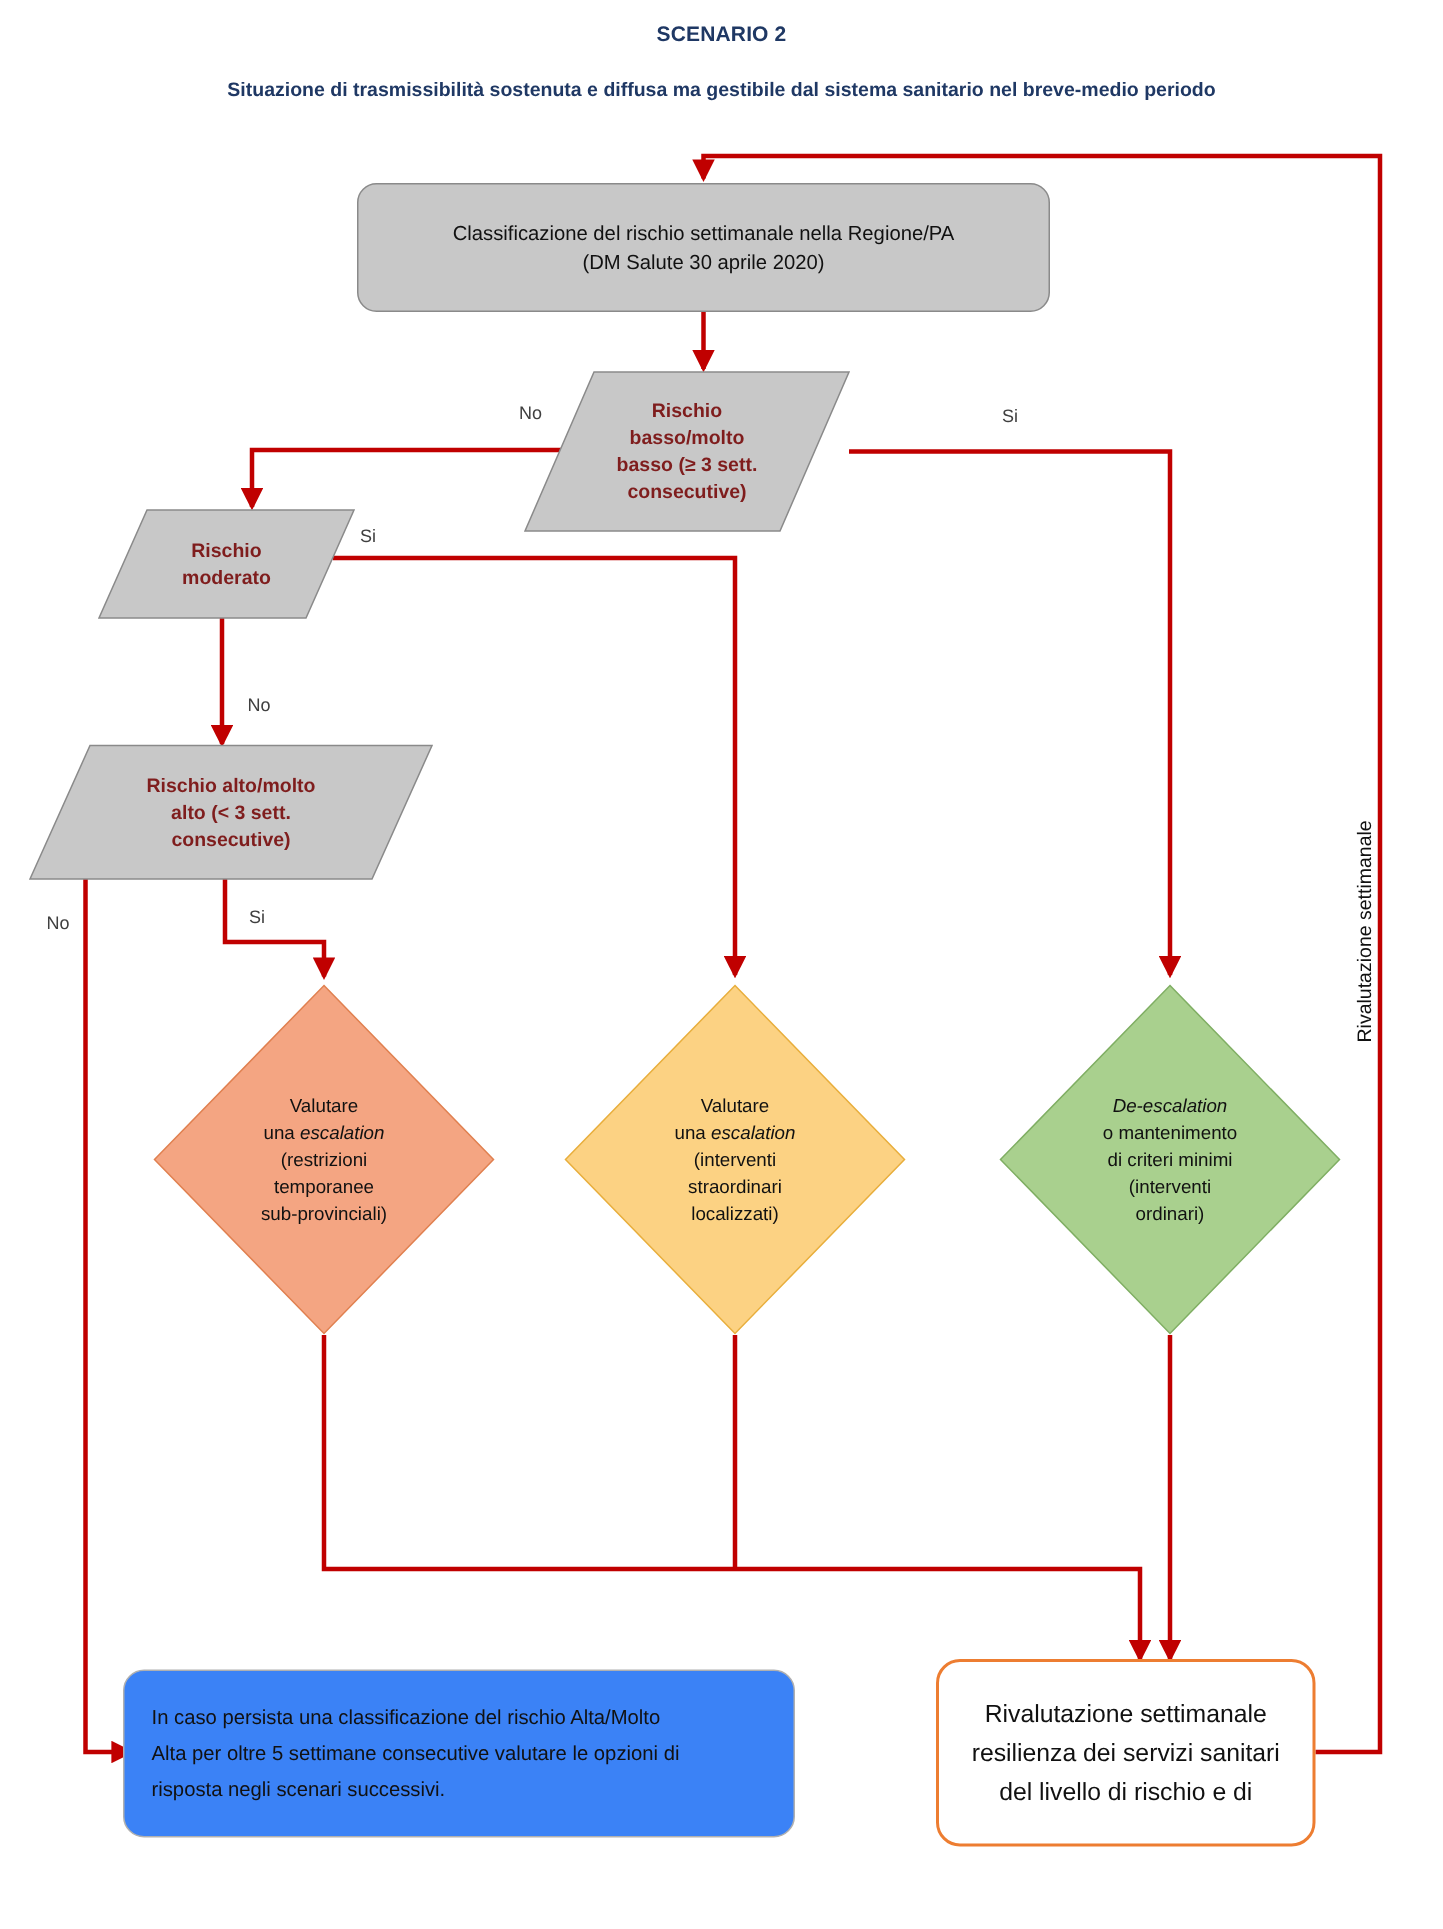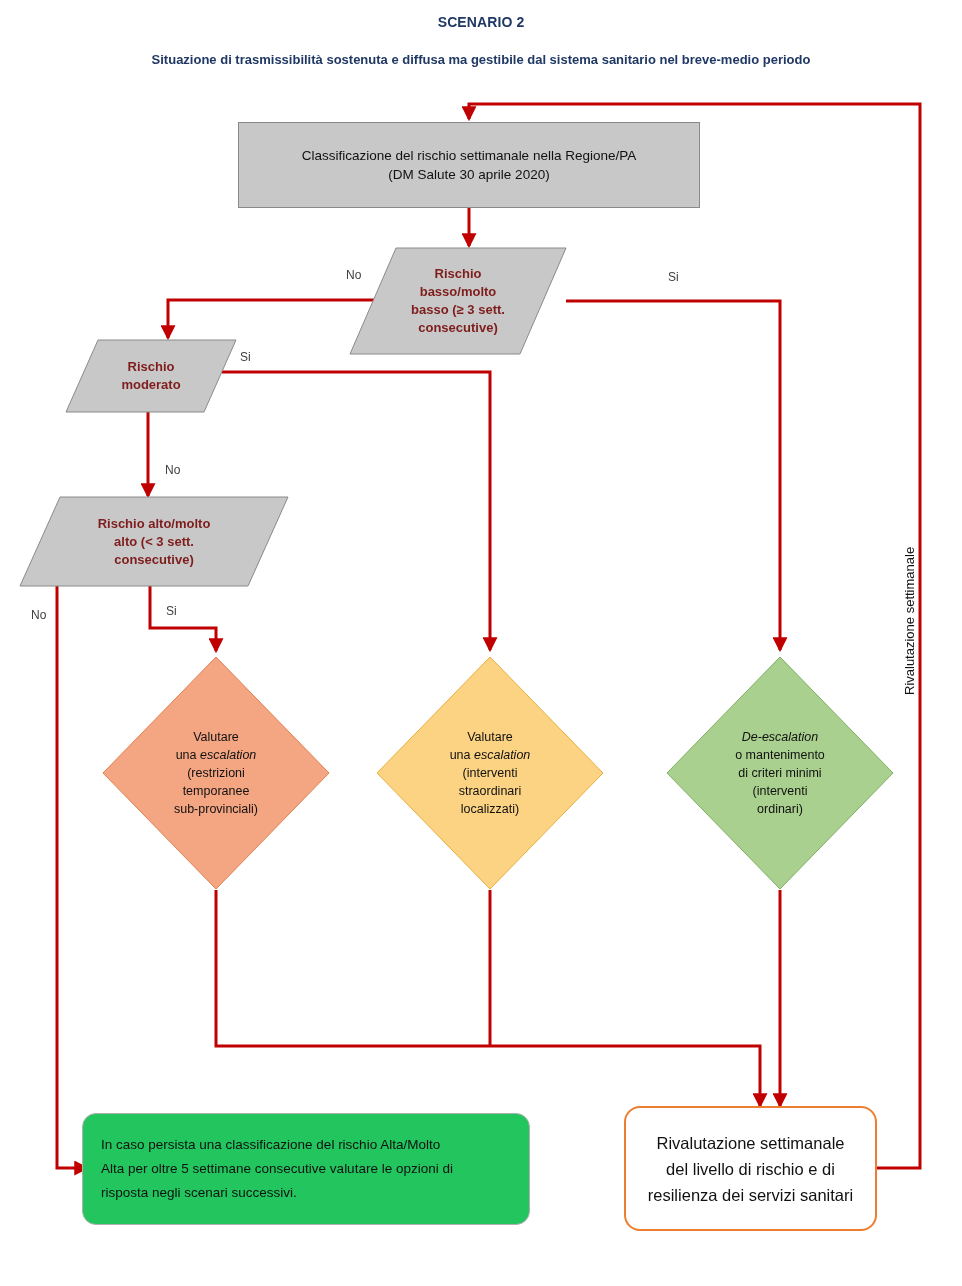--- a/index.html
+++ b/index.html
@@ -115,21 +115,21 @@
     font-size: 12.5px;
     color: #111111;
     line-height: 18px;
     pointer-events: none;
     padding: 0 28px;
     box-sizing: border-box;
   }
   .dia-label em { }
 
   .note-box {
-    background: #22c55e;
+    background: #3b82f6;
     border: 1px solid #b0b0b0;
     border-radius: 14px;
     color: #111111;
     font-size: 13.5px;
     line-height: 24px;
     text-align: left;
     padding: 10px 16px 10px 18px;
     justify-content: flex-start;
   }
 
@@ -205,21 +205,21 @@
 
   <div class="edge-label" style="left:346px; top:268px;">No</div>
   <div class="edge-label" style="left:668px; top:270px;">Si</div>
   <div class="edge-label" style="left:240px; top:350px;">Si</div>
   <div class="edge-label" style="left:165px; top:463px;">No</div>
   <div class="edge-label" style="left:31px; top:608px;">No</div>
   <div class="edge-label" style="left:166px; top:604px;">Si</div>
 
   <div class="vert-label" style="left:902px; top:695px;">Rivalutazione settimanale</div>
 
-  <div class="node proc-box" style="left:238px; top:122px; width:462px; height:86px;">
+  <div class="node proc-box" style="left:238px; top:122px; width:462px; height:86px;border-radius:13px;">
     <div>
       <div>Classificazione del rischio settimanale nella Regione/PA</div>
       <div>(DM Salute 30 aprile 2020)</div>
     </div>
   </div>
 
   <div class="para-wrap" style="left:350px; top:248px; width:216px; height:106px;">
     <svg width="216" height="106" viewBox="0 0 216 106" xmlns="http://www.w3.org/2000/svg">
       <polygon points="46,0 216,0 170,106 0,106" fill="#c8c8c8" stroke="#8a8a8a" stroke-width="1"></polygon>
     </svg>
@@ -311,18 +311,18 @@
     <div>
       <div>In caso persista una classificazione del rischio Alta/Molto</div>
       <div>Alta per oltre 5 settimane consecutive valutare le opzioni di</div>
       <div>risposta negli scenari successivi.</div>
     </div>
   </div>
 
   <div class="node result-box" style="left:624px; top:1106px; width:253px; height:125px;">
     <div>
       <div>Rivalutazione settimanale</div>
+      <div>resilienza dei servizi sanitari</div>
       <div>del livello di rischio e di</div>
-      <div>resilienza dei servizi sanitari</div>
     </div>
   </div>
 
 </div>
 
 </body></html>

